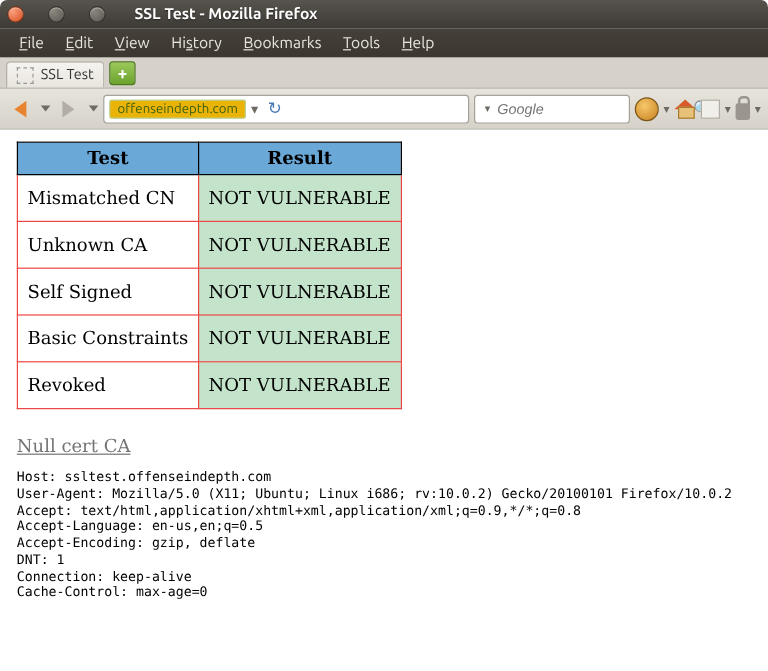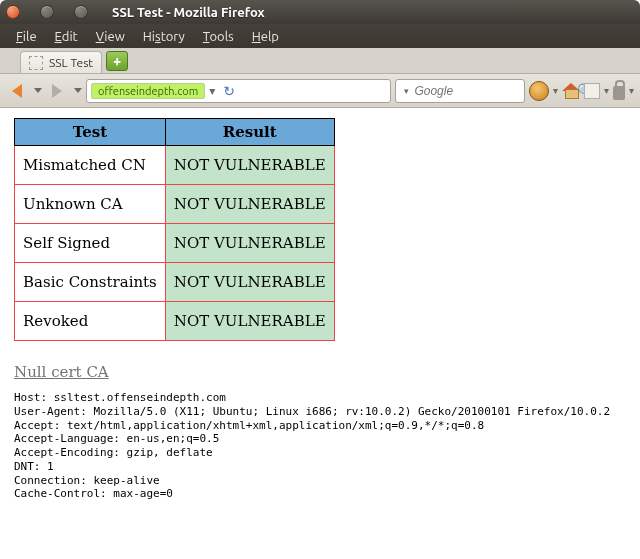--- a/index.html
+++ b/index.html
@@ -40,21 +40,21 @@
     padding: 0 8px;
     gap: 2px;
   }
   .menubar span { color: #e8e5df; padding: 2px 8px; cursor: default; }
   .menubar span u { text-decoration: underline; }
   
   .tabstrip {
     height: 26px;
     background: #d6d2ca;
     display: flex; align-items: flex-end;
-    padding: 0 20px;
+    padding: 0 5px;
     border-bottom: 1px solid #b5b1a8;
   }
   .tab {
     background: linear-gradient(to bottom,#f6f4f0,#e8e5de);
     border: 1px solid #b5b1a8;
     border-bottom: none;
     border-top-left-radius: 4px;
     border-top-right-radius: 4px;
     height: 22px;
     display: flex; align-items: center;
@@ -84,21 +84,21 @@
   .arrow-right { width:0;height:0;border-top:7px solid transparent;border-bottom:7px solid transparent;border-left:10px solid #b2aea5; }
   .dd-caret { width:0;height:0;border-left:4px solid transparent;border-right:4px solid transparent;border-top:5px solid #6e6a61; margin-left:2px;}
   .urlbar {
     flex: 1; height: 24px;
     background: #fff; border: 1px solid #a6a29a;
     border-radius: 3px;
     display: flex; align-items: center;
     padding: 0 4px; gap: 4px; font-size: 12px;
   }
   .site-id {
-    background: #bef264; color: #3a6010;
+    background: #eab308; color: #3a6010;
     padding: 1px 6px; border-radius: 2px;
     border: 1px solid #b8d090; font-size: 11px;
   }
   .url-text { color: #888; flex:1; white-space:nowrap; overflow:hidden; }
   .reload-btn { color:#4b79b8; font-size:14px; padding:0 4px;}
   .searchbar {
     width: 130px; height: 24px;
     background: #fff; border: 1px solid #a6a29a;
     border-radius: 3px;
     display: flex; align-items: center;
@@ -177,20 +177,21 @@
   <div class="win-btn btn-min"></div>
   <div class="win-btn btn-max"></div>
   <div class="title-text">SSL Test - Mozilla Firefox</div>
 </div>
 
 <div class="menubar">
   <span><u>F</u>ile</span>
   <span><u>E</u>dit</span>
   <span><u>V</u>iew</span>
   <span>Hi<u>s</u>tory</span>
+  <span><u>B</u>ookmarks</span>
   <span><u>T</u>ools</span>
   <span><u>H</u>elp</span>
 </div>
 
 <div class="tabstrip">
   <div class="tab">
     <div class="site-icon"></div>
     <span>SSL Test</span>
   </div>
   <div class="newtab">+</div>

